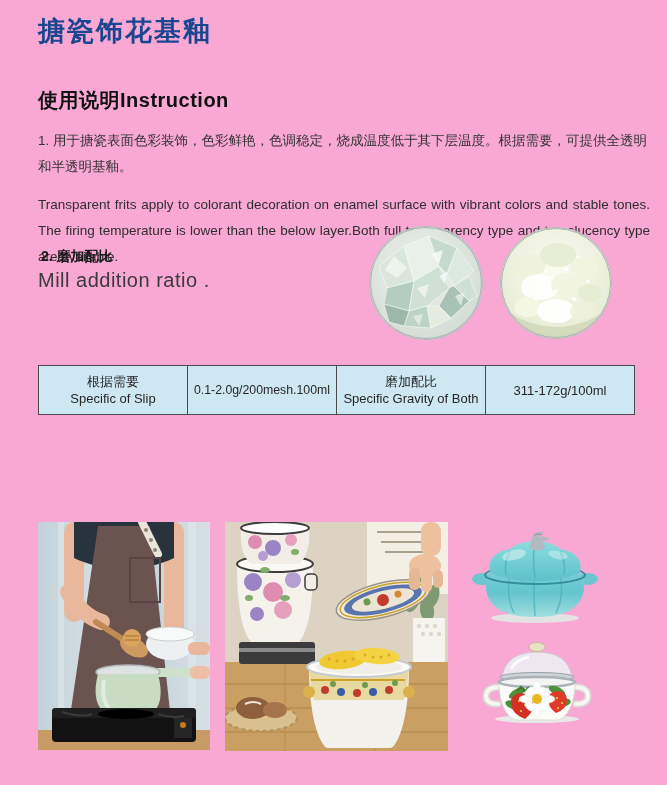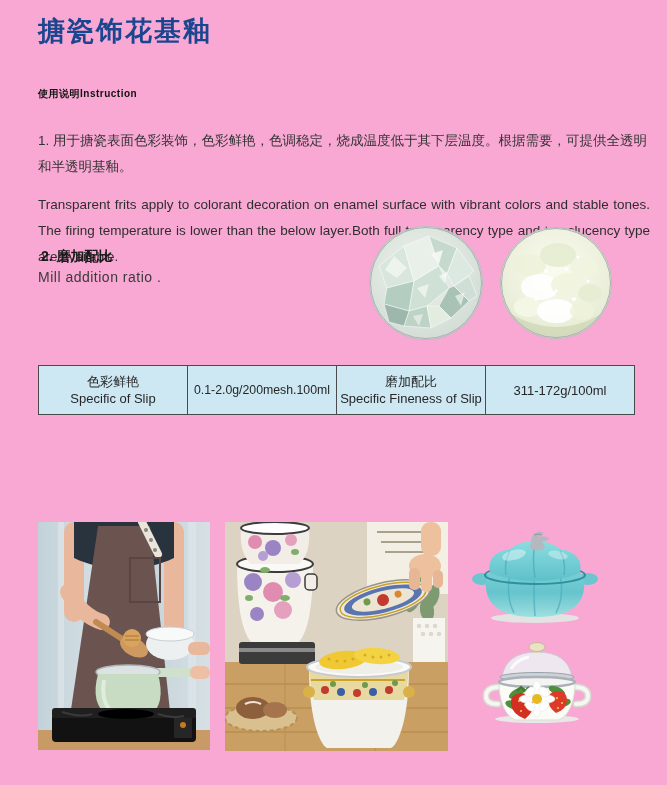--- a/index.html
+++ b/index.html
@@ -1,26 +1,26 @@
 <!DOCTYPE html>
 <html><head>
 <meta charset="utf-8">
 <style>
   html,body{margin:0;padding:0;background:#fff;}
   .page{position:relative;width:667px;height:785px;background:#f9a8d4;overflow:hidden;
         font-family:Liberation Sans, sans-serif;color:#222;}
   .abs{position:absolute;}
   .title-zh{left:38px;top:13px;font-size:27px;font-weight:bold;color:#1a4690;letter-spacing:2px;}
   .title-en{left:38px;top:47px;font-size:19px;font-weight:bold;color:#1d54a4;letter-spacing:.5px;}
-  .heading1{left:38px;top:87px;font-size:10px;font-weight:bold;color:#111;letter-spacing:.5px;}
+  .heading1{left:38px;top:87px;font-size:20px;font-weight:bold;color:#111;letter-spacing:.5px;}
   .para{left:38px;width:612px;font-size:13.5px;line-height:26px;color:#333;}
   .para-zh{top:128px;}
   .para-en{top:176px;text-align:justify;color:#2e2e2e;margin-top:16px;}
   .sec2-zh{left:41px;top:248px;font-size:14px;font-weight:bold;color:#1b1b1b;text-align:right;}
-  .sec2-en{left:38px;top:269px;font-size:14px;color:#3a3a3a;letter-spacing:.5px;}
+  .sec2-en{left:38px;top:269px;font-size:20px;color:#3a3a3a;letter-spacing:.5px;}
   .frit-circle{border-radius:50%;overflow:hidden;box-shadow:0 0 0 1px #b9bfc0 inset;}
   .frit-circle svg{display:block;}
   
   .ratio-table{left:38px;top:365px;border-collapse:collapse;table-layout:fixed;width:578px;}
   .ratio-table td{border:1px solid #4a4a4a;width:144px;height:44px;text-align:center;
                   vertical-align:middle;font-size:13px;color:#262626;line-height:17px;padding:2px;}
   .row-light td{background:#cde8f3;}
   .row-dark td{background:#96ced9;}
   .cell-val{font-size:13px;white-space:nowrap;}
   .cell-val.small{font-size:12.3px;margin-left:9px;}
@@ -111,27 +111,27 @@
           <circle cx="78" cy="30" r="1.5" fill="#ffffff"></circle>
       </g>
       <circle cx="56" cy="56" r="54.5" fill="none" stroke="#a9b2b1" stroke-width="1"></circle>
     </svg>
   </div>
 
   <table class="abs ratio-table">
     <tbody>
     <tr class="row-light">
       <td>
-        <div>色彩鲜艳</div>
+        <div>根据需要</div>
         <div>Specific of Slip</div>
       </td>
       <td class="cell-val small">0.1-2.0g/200mesh.100ml</td>
       <td>
         <div>磨加配比</div>
-        <div>Specific Fineness of Slip</div>
+        <div>Specific Gravity of Both</div>
       </td>
       <td class="cell-val">311-172g/100ml</td>
     </tr>
   </tbody>
     </table>
 
   <div class="abs figure" style="left:38px;top:522px;width:172px;height:228px;">
     <svg width="172" height="228" viewBox="0 0 172 228">
       <defs>
         <linearGradient id="wall" x1="0" y1="0" x2="1" y2="0">

